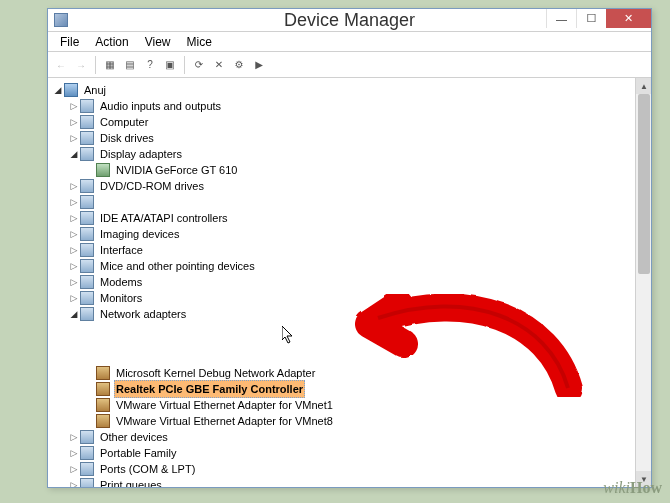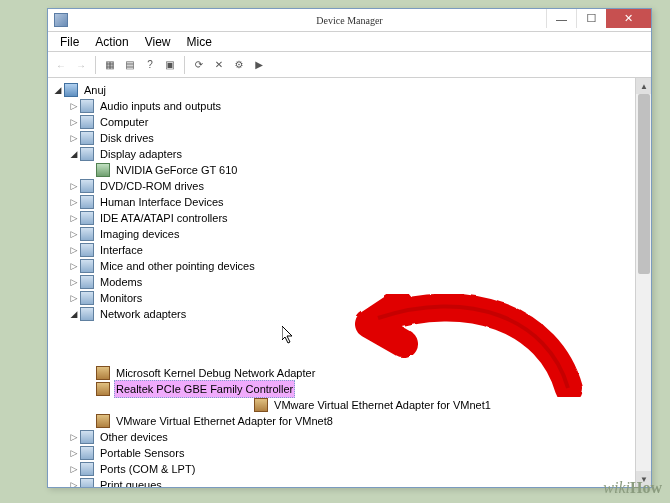--- a/index.html
+++ b/index.html
@@ -34,22 +34,21 @@
     width: 14px; height: 14px;
     margin-left: 6px;
     background: linear-gradient(135deg,#b0c4de,#6a8cb5);
     border: 1px solid #5a7ca5;
   }
   .titlebar-title {
     position: absolute;
     left: 50%;
     transform: translateX(-50%);
     color: #333;
-    font-size: 10px;
-    font-family: Liberation Serif, serif;
+    font-size: 18px;
   }
   .win-controls {
     position: absolute;
     right: 0; top: 0;
     display: flex;
     height: 19px;
   }
   .win-btn {
     width: 30px;
     height: 19px;
@@ -109,23 +108,24 @@
     font-size: 11px;
   }
   .tree-item {
     display: flex;
     align-items: center;
     height: 16px;
     cursor: pointer;
     white-space: nowrap;
   }
   .tree-item.selected .tree-label {
-    background: #f0abfc;
+    background: #fdba74;
     border: 1px dotted #7da2ce;
     padding: 0 1px;
+    font-weight: bold;
   }
   .expander {
     width: 12px;
     text-align: center;
     color: #666;
     font-size: 9px;
     cursor: pointer;
     user-select: none;
   }
   .node-icon {
@@ -254,21 +254,20 @@
           <span class="tree-label">NVIDIA GeForce GT 610</span>
         </div>
         <div class="tree-item" style="padding-left: 16px;">
           <span class="expander">▷</span>
           <span class="node-icon ic-cat"></span>
           <span class="tree-label">DVD/CD-ROM drives</span>
         </div>
         <div class="tree-item" style="padding-left: 16px;">
           <span class="expander">▷</span>
           <span class="node-icon ic-cat"></span>
-          <span class="tree-label">Human Interface Devices</span>
         </div>
         <div class="tree-item" style="padding-left: 16px;">
           <span class="expander">▷</span>
           <span class="node-icon ic-cat"></span>
           <span class="tree-label">IDE ATA/ATAPI controllers</span>
         </div>
         <div class="tree-item" style="padding-left: 16px;">
           <span class="expander">▷</span>
           <span class="node-icon ic-cat"></span>
           <span class="tree-label">Imaging devices</span>
@@ -301,39 +300,39 @@
         <div class="tree-item" style="padding-left: 32px; margin-top: 43px;">
           <span class="expander"></span>
           <span class="node-icon ic-net"></span>
           <span class="tree-label">Microsoft Kernel Debug Network Adapter</span>
         </div>
         <div class="tree-item selected" style="padding-left: 32px;">
           <span class="expander"></span>
           <span class="node-icon ic-net"></span>
           <span class="tree-label">Realtek PCIe GBE Family Controller</span>
         </div>
-        <div class="tree-item" style="padding-left: 32px; justify-content: center;">
+        <div class="tree-item" style="padding-left: 32px;">
           <span class="expander"></span>
           <span class="node-icon ic-net"></span>
           <span class="tree-label">VMware Virtual Ethernet Adapter for VMnet1</span>
         </div>
         <div class="tree-item" style="padding-left: 32px;">
           <span class="expander"></span>
           <span class="node-icon ic-net"></span>
           <span class="tree-label">VMware Virtual Ethernet Adapter for VMnet8</span>
         </div>
         <div class="tree-item" style="padding-left: 16px;">
           <span class="expander">▷</span>
           <span class="node-icon ic-cat"></span>
           <span class="tree-label">Other devices</span>
         </div>
         <div class="tree-item" style="padding-left: 16px;">
           <span class="expander">▷</span>
           <span class="node-icon ic-cat"></span>
-          <span class="tree-label">Portable Sensors</span>
+          <span class="tree-label">Portable Family</span>
         </div>
         <div class="tree-item" style="padding-left: 16px;">
           <span class="expander">▷</span>
           <span class="node-icon ic-cat"></span>
           <span class="tree-label">Ports (COM &amp; LPT)</span>
         </div>
         <div class="tree-item" style="padding-left: 16px;">
           <span class="expander">▷</span>
           <span class="node-icon ic-cat"></span>
           <span class="tree-label">Print queues</span>

